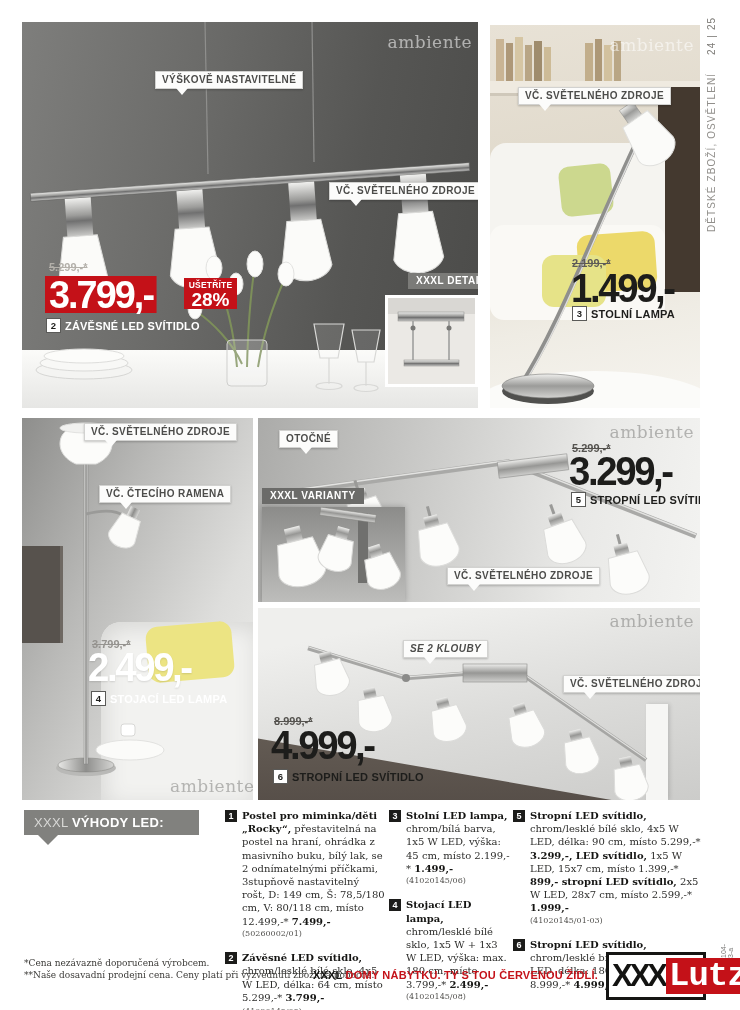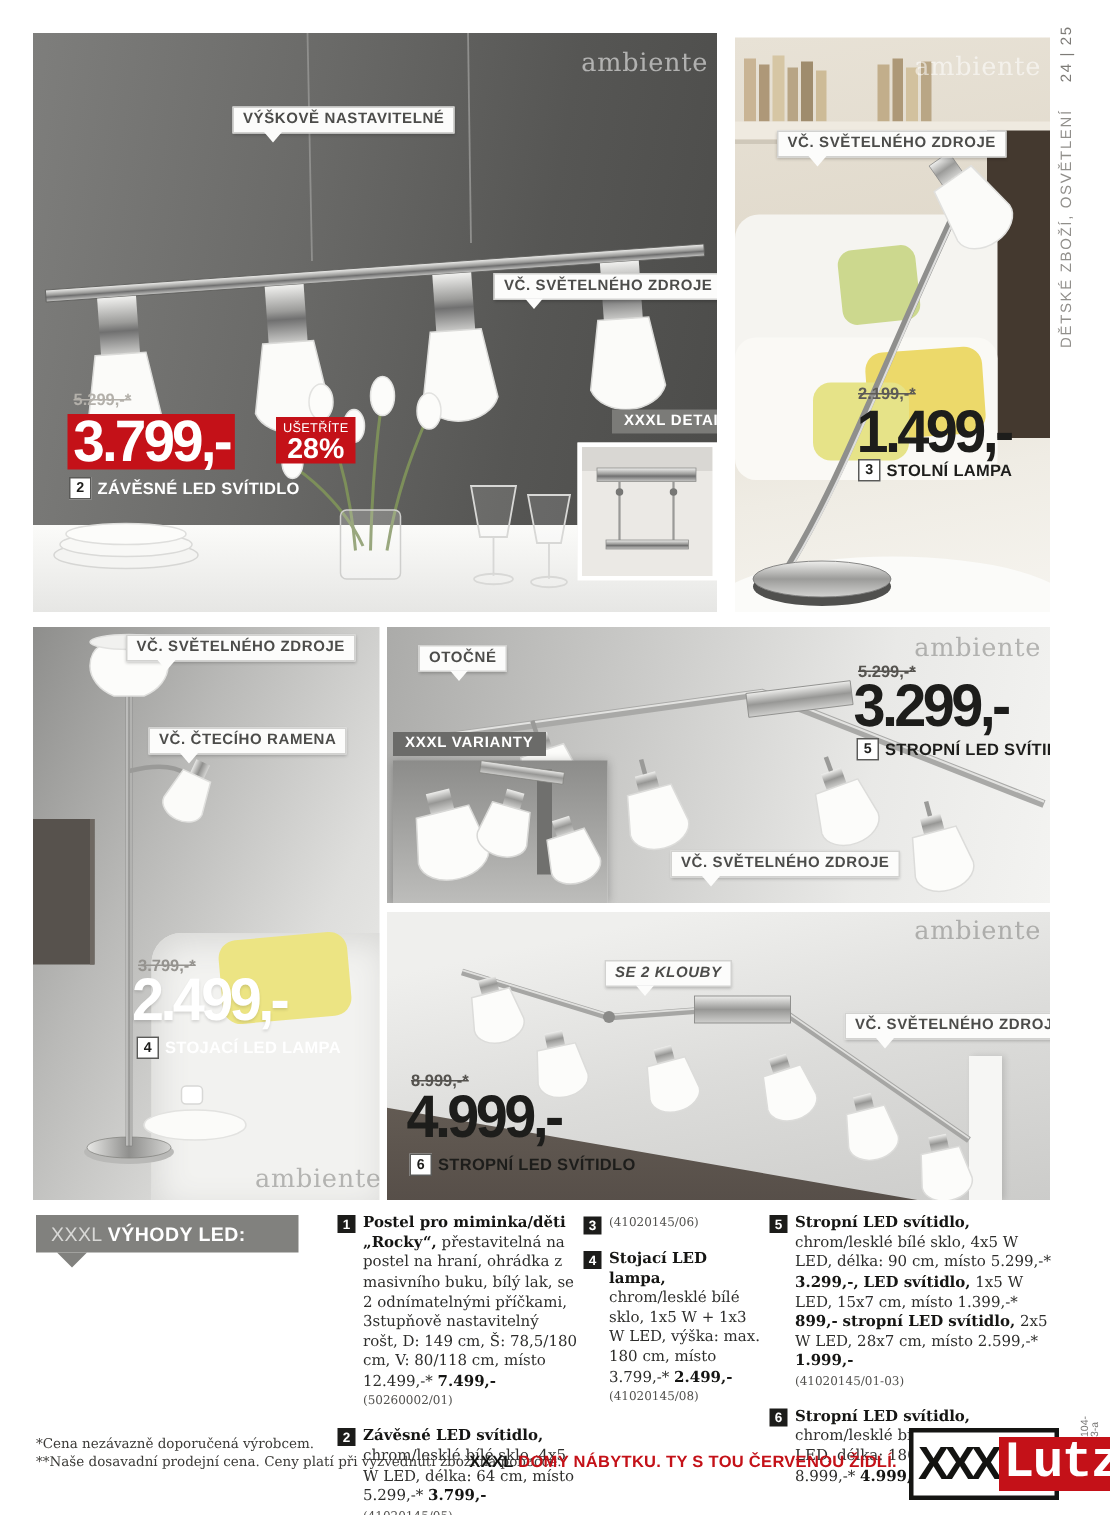--- a/index.html
+++ b/index.html
@@ -19,21 +19,21 @@
   .bigprice{position:absolute;font-size:40px;font-weight:bold;letter-spacing:-2.5px;line-height:1;
          z-index:7;transform:scaleX(.96);transform-origin:left;white-space:nowrap;}
   .itemline{position:absolute;font-size:11px;font-weight:bold;letter-spacing:.2px;display:flex;
          align-items:center;gap:4px;z-index:7;white-space:nowrap;}
   .numbox{display:inline-block;width:13px;height:13px;line-height:13px;text-align:center;
          background:#fff;border:1px solid #5a5a58;color:#1d1d1b;font-size:9.5px;font-weight:bold;}
   .redbox{position:absolute;background:#c41118;color:#fff;z-index:7;}
   .price-red{padding:0 4px;font-size:39px;font-weight:bold;letter-spacing:-2px;line-height:37px;height:37px;
          transform:scaleX(.97);transform-origin:left;}
   .savebox{width:53px;height:31px;text-align:center;}
-  .save-t{font-size:8.5px;font-weight:normal;letter-spacing:.2px;line-height:11px;padding-top:2px;}
+  .save-t{font-size:8.5px;font-weight:bold;letter-spacing:.2px;line-height:11px;padding-top:2px;}
   .save-v{font-size:19px;font-weight:bold;line-height:17px;}
   
   .layer{position:absolute;}
   
   #adv{position:absolute;left:24px;top:810px;width:175px;z-index:3;}
   #adv .hdr{position:relative;background:#81817e;color:#fff;font-size:13px;padding:5px 8px 5px 10px;
         letter-spacing:.3px;}
   #adv .hdr .x{color:#d8d8d6;font-weight:normal;} #adv .hdr .t{font-weight:bold;}
   #adv .ptr{position:absolute;left:14px;top:25px;width:0;height:0;border:10px solid transparent;
         border-top:10px solid #81817e;border-bottom:0;}
@@ -367,20 +367,21 @@
     </div>
     <div class="ditem">
       <span class="dnum">2</span>
       <span><span class="seg-b">Závěsné LED svítidlo,</span><span> chrom/lesklé bílé sklo, 4x5 W LED, délka: 64 cm, místo 5.299,-* </span><span class="seg-b">3.799,- </span></span>
       <span class="dcode">(41020145/05)</span>
     </div>
   </div>
   <div class="desc-col" style="left:389px;width:121px;">
     <div class="ditem">
       <span class="dnum">3</span>
+      <span><span class="seg-b">Stolní LED lampa,</span><span> chrom/bílá barva, 1x5 W LED, výška: 45 cm, místo 2.199,-* </span><span class="seg-b">1.499,-</span></span>
       <span class="dcode block">(41020145/06)</span>
     </div>
     <div class="ditem">
       <span class="dnum">4</span>
       <span><span class="seg-b">Stojací LED lampa,</span><span> chrom/lesklé bílé sklo, 1x5 W + 1x3 W LED, výška: max. 180 cm, místo 3.799,-* </span><span class="seg-b">2.499,-</span></span>
       <span class="dcode block">(41020145/08)</span>
     </div>
   </div>
   <div class="desc-col" style="left:513px;width:188px;">
     <div class="ditem">

